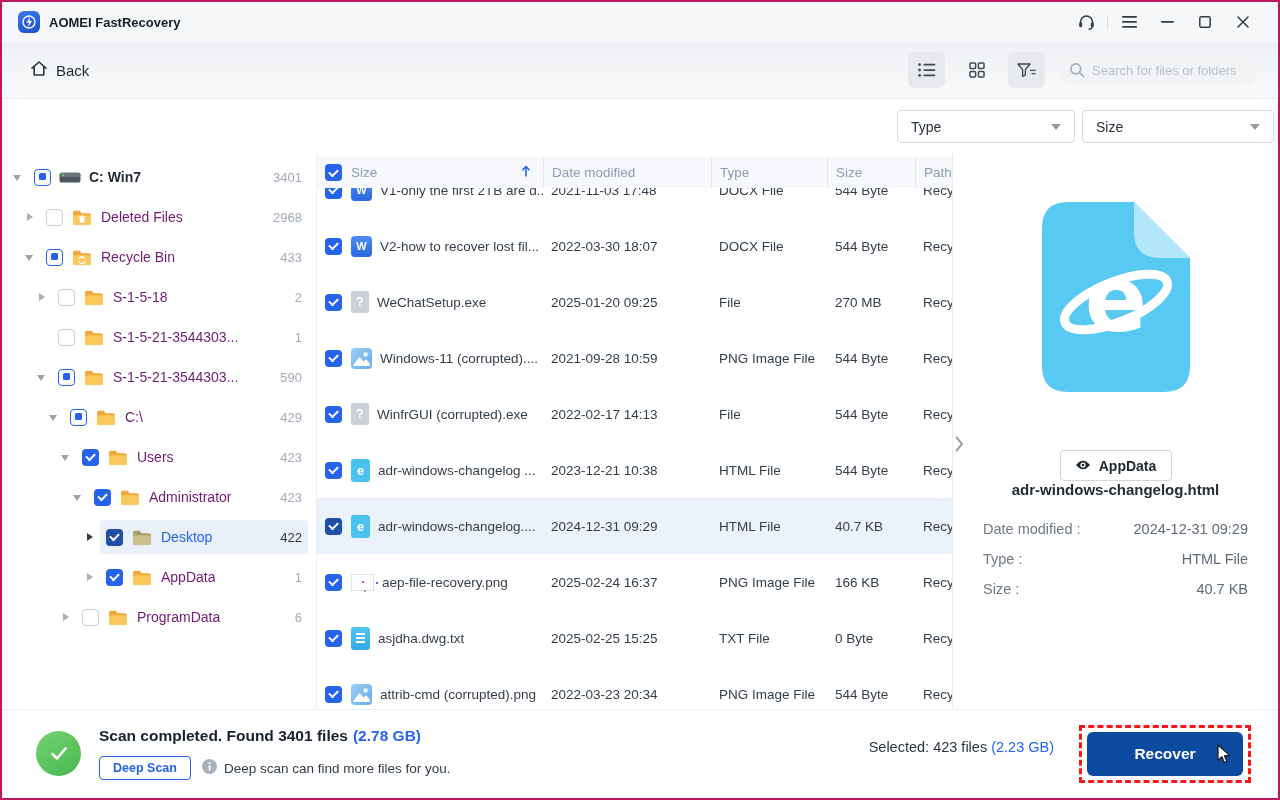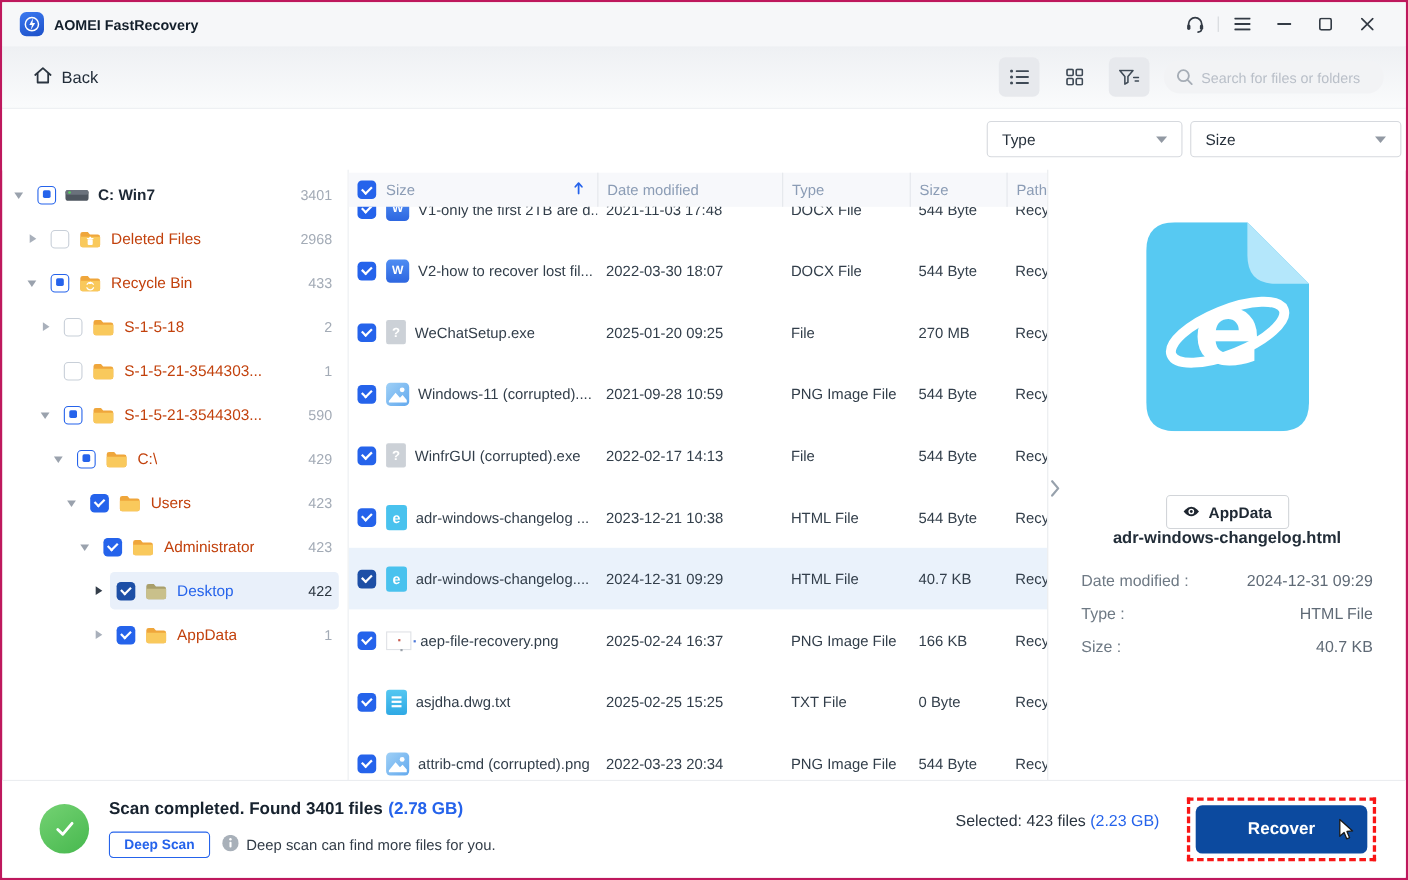--- a/index.html
+++ b/index.html
@@ -41,21 +41,21 @@
   .exp-collapsed .arrow::after{content:'';position:absolute;left:3px;top:2px;
     border-left:6px solid #a9b0bb;border-top:4px solid transparent;border-bottom:4px solid transparent;}
   .exp-expanded .arrow::after{content:'';position:absolute;left:1px;top:4px;
     border-top:6px solid #9aa2ad;border-left:4px solid transparent;border-right:4px solid transparent;}
   .tree-item.selected .arrow::after{border-left-color:#333d49;}
   .ti-inner{display:flex;align-items:center;flex:1;height:34px;border-radius:4px;padding:0 6px;margin-right:8px;min-width:0;text-align:right;}
   .tree-item.selected .ti-inner{background:#e9f0fa;}
   .t-ico{display:none;width:22px;margin:0 8px;flex:none;align-items:center;justify-content:center;}
   .ico-drive .t-drive,.ico-folder .t-folder,.ico-folder-trash .t-folder-trash,
   .ico-folder-recycle .t-folder-recycle,.ico-folder-muted .t-folder-muted{display:flex;}
-  .t-label{font-size:14px;color:#c2410c;white-space:nowrap;overflow:hidden;text-overflow:ellipsis;}
+  .t-label{font-size:14px;color:#701a75;white-space:nowrap;overflow:hidden;text-overflow:ellipsis;}
   .tree-item.bold .t-label{font-weight:bold;color:#1d2835;}
   .tree-item.selected .t-label{color:#2563eb;}
   .t-count{margin-left:auto;font-size:13px;color:#a3abb6;padding-left:8px;}
   .tree-item.selected .t-count{color:#2b3540;}
   
   .cb{width:17px;height:17px;border-radius:4px;position:relative;flex:none;box-sizing:border-box;}
   .cb.checked{background:#2563eb;}
   .cb.checked-dark{background:#1d4fa6;}
   .cb.unchecked{background:#fff;border:1.5px solid #c8cfd8;}
   .cb.indet{background:#fff;border:1.5px solid #2563eb;}
@@ -408,20 +408,36 @@
 
       <span class="t-ico t-folder">
         <svg width="20" height="16" viewBox="0 0 20 16">
                 <path d="M1 4 q0-2.2 2.2-2.2 h4.6 l2 2.4 h7 q2.2 0 2.2 2.2 v7.4 q0 2.2-2.2 2.2 H3.2 Q1 16 1 13.8 Z" fill="#efa63b"></path>
                 <path d="M1 6.2 h18 v7.6 q0 2.2-2.2 2.2 H3.2 Q1 16 1 13.8 Z" fill="#f9c95c"></path>
               </svg>
       </span>
 
       <span class="t-label">AppData</span>
       <span class="t-count">1</span>
+    </div>
+  </div>
+        <div class="tree-item exp-collapsed ico-folder" style="padding-left: 58px;">
+    <span class="arrow"></span>
+    <div class="ti-inner">
+      <span class="cb unchecked"></span>
+
+      <span class="t-ico t-folder">
+        <svg width="20" height="16" viewBox="0 0 20 16">
+                <path d="M1 4 q0-2.2 2.2-2.2 h4.6 l2 2.4 h7 q2.2 0 2.2 2.2 v7.4 q0 2.2-2.2 2.2 H3.2 Q1 16 1 13.8 Z" fill="#efa63b"></path>
+                <path d="M1 6.2 h18 v7.6 q0 2.2-2.2 2.2 H3.2 Q1 16 1 13.8 Z" fill="#f9c95c"></path>
+              </svg>
+      </span>
+
+      <span class="t-label">ProgramData</span>
+      <span class="t-count">6</span>
     </div>
   </div>
       </div>
 
     <div class="table-area">
       <div class="thead">
         <div class="c-check">
             <span class="cb checked"></span>
           </div>
         <div class="th-name">

